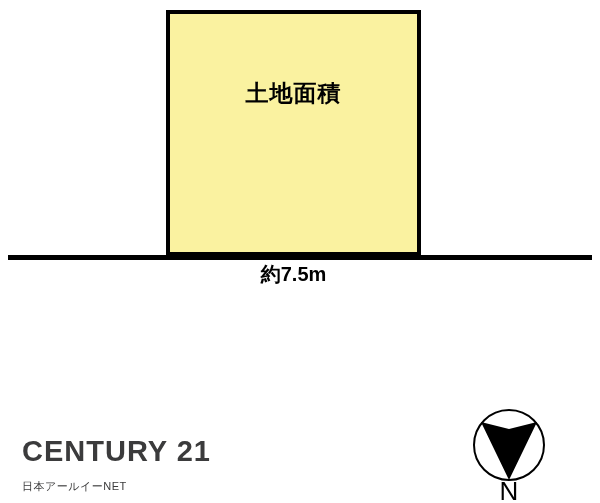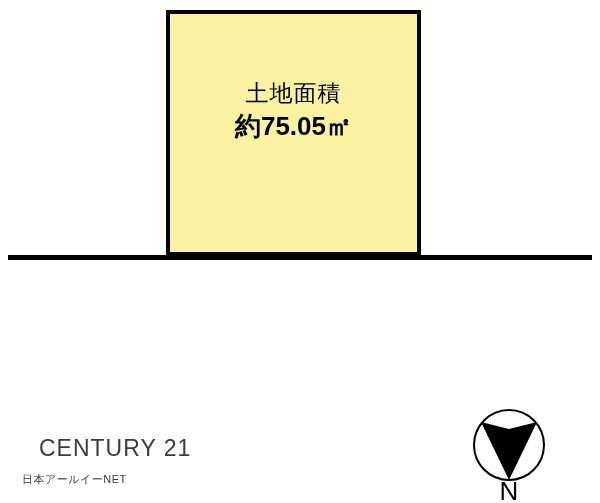--- a/index.html
+++ b/index.html
@@ -23,21 +23,21 @@
     height: 246px;
     box-sizing: border-box;
     border: 4px solid #000000;
     background: #FAF2A0;
     text-align: center;
     padding-top: 64px;
     color: #000000;
   }
   .plot-title {
     font-size: 23px;
-    font-weight: normal;
+    font-weight: bold;
     line-height: 30px;
     letter-spacing: 1px;
   }
   .plot-area-sqm {
     font-size: 26px;
     font-weight: bold;
     line-height: 37px;
   }
   .plot-area-tsubo {
     font-size: 26px;
@@ -64,26 +64,25 @@
     color: #000000;
   }
   
   .logo {
     position: absolute;
     left: 22px;
     top: 436px;
     color: #3B3B3C;
   }
   .logo-main {
-    font-size: 23px;
-    font-weight: normal;
+    font-size: 29px;
+    font-weight: bold;
     letter-spacing: 1px;
     line-height: 1.1;
     white-space: nowrap;
-    margin-left: 17px;
   }
   .logo-sub {
     font-size: 11px;
     letter-spacing: 0.5px;
     margin-top: 11px;
     white-space: nowrap;
   }
   
   .compass {
     position: absolute;
@@ -94,25 +93,25 @@
   }
   .compass svg { display: block; }
 </style>
 </head>
 <body>
 
 <div class="canvas">
 
   <div class="plot" style="background: rgb(250, 242, 160); border-color: rgb(0, 0, 0);">
     <div class="plot-title">土地面積</div>
-    <div class="plot-area-sqm">約75.05㎡</div>
   </div>
 
   <div class="road-line" style="background: rgb(0, 0, 0);"></div>
 
+  <div class="road-width-label">約7.5m</div>
 
   <div class="logo" style="color: rgb(59, 59, 60);">
     <div class="logo-main">CENTURY 21</div>
     <div class="logo-sub">日本アールイーNET</div>
   </div>
 
   <div class="compass">
     <svg width="76" height="96" viewBox="0 0 76 96" xmlns="http://www.w3.org/2000/svg">
       <circle cx="38" cy="38" r="35" fill="none" stroke="#000000" stroke-width="2"></circle>
       <path d="M10 15 L38 22 L66 15 L38 73 Z" fill="#000000"></path>

